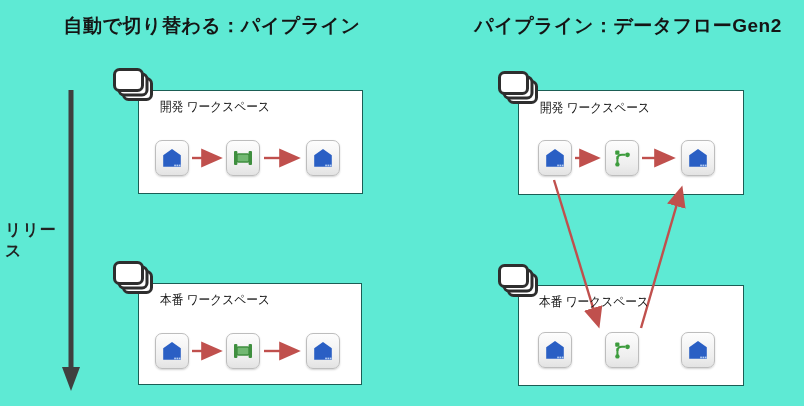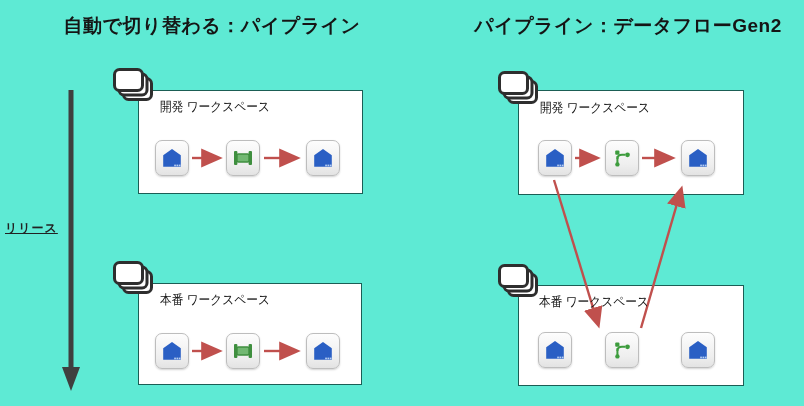--- a/index.html
+++ b/index.html
@@ -14,22 +14,22 @@
   .title-left{left:38px;width:348px;}
   .title-right{left:452px;width:352px;}
   .wsbox{
     position:absolute;border:1.5px solid #1b5e55;background:#ffffff;box-sizing:border-box;
   }
   .ws-label{
     position:absolute;font-size:13px;color:#151515;white-space:nowrap;
     transform:scaleX(0.9);transform-origin:left top;z-index:3;
   }
   .release-label{
-    position:absolute;left:5px;top:220px;width:60px;font-size:12px;font-weight:600;
-    color:#222;letter-spacing:1px;z-index:3;text-decoration:underline;
+    position:absolute;left:5px;top:220px;width:60px;font-size:16px;font-weight:600;
+    color:#222;letter-spacing:1px;z-index:3;
   }
   .icon-btn{
     position:absolute;width:34px;height:36px;border-radius:7px;box-sizing:border-box;
     background:linear-gradient(180deg,#fdfdfd 0%,#eeeeee 70%,#e3e3e3 100%);
     border:1px solid #bdbdbd;box-shadow:0 1px 2px rgba(0,0,0,0.18);
     display:flex;align-items:center;justify-content:center;z-index:2;
   }
   .stack-icon{position:absolute;z-index:4;}
   .overlay{position:absolute;left:0;top:0;width:804px;height:406px;pointer-events:none;z-index:1;}
 </style>

